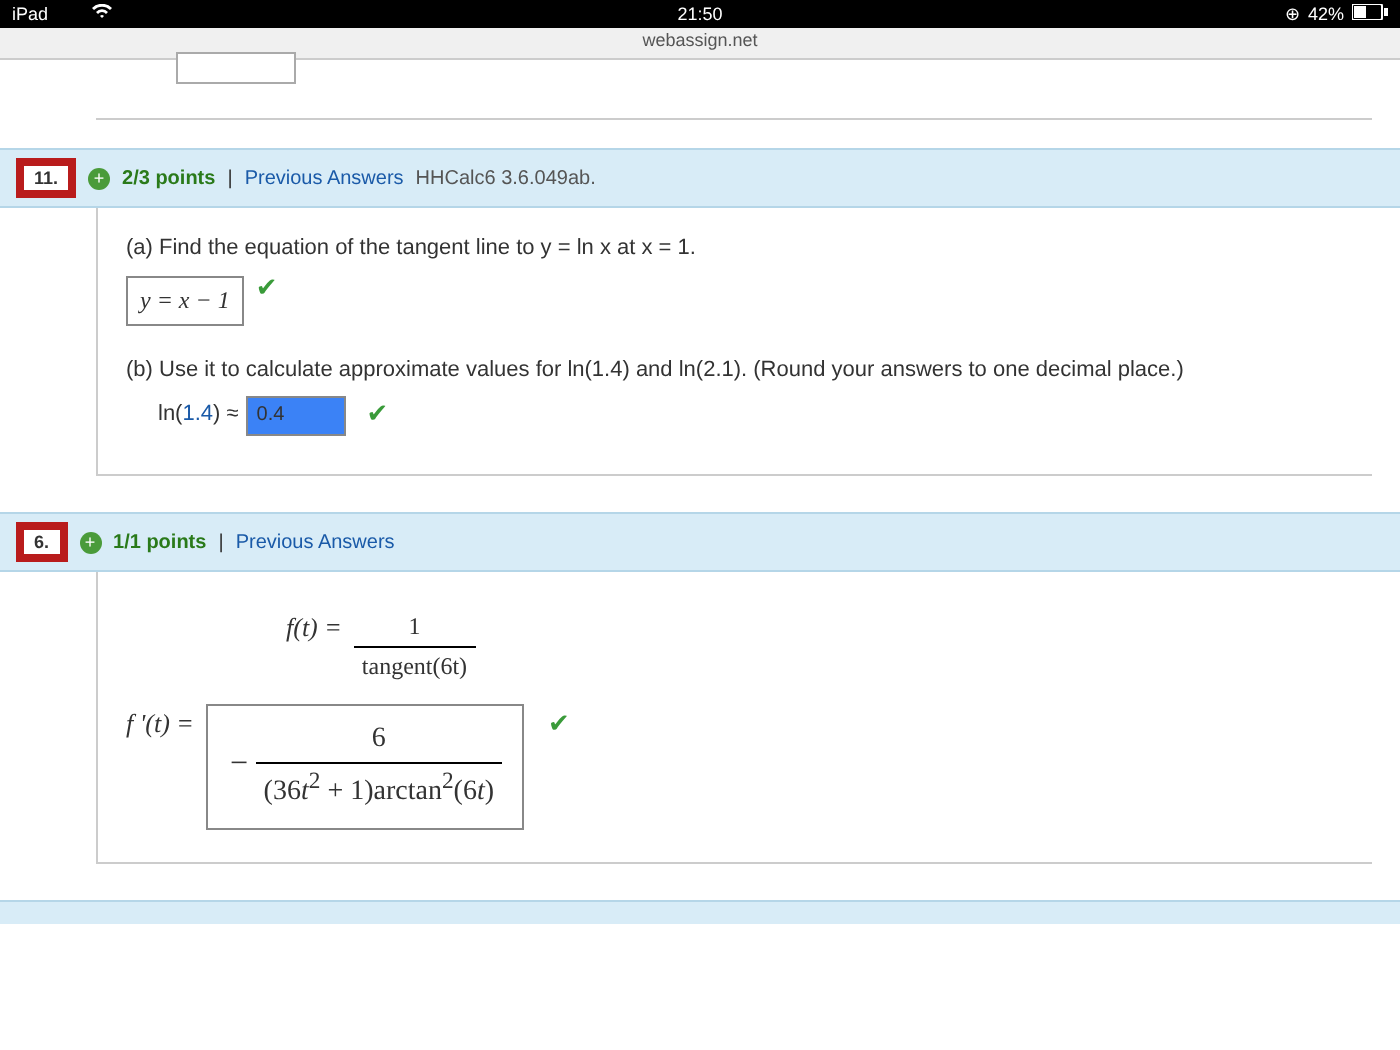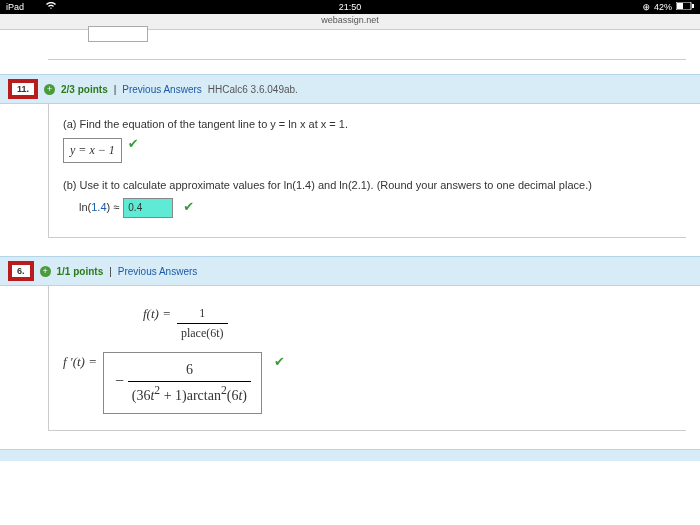--- a/index.html
+++ b/index.html
@@ -100,21 +100,21 @@
     font-style: italic;
     font-size: 12px;
     margin: 4px 0;
   }
   .input-box {
     border: 1px solid #888;
     padding: 1px 4px;
     display: inline-block;
     width: 50px;
     font-size: 10px;
-    background:#5eead4;
+    background:#3b82f6;
   }
   .check { color: #3a9b3a; font-size: 13px; margin-left: 6px; }
   .cross { color: #d33; font-size: 13px; margin-left: 6px; font-weight:bold; }
   .ln-label { font-family: Arial; font-size:11px; }
   .ln-val { color: #1a5aa8; }
   .sub-row { margin: 3px 16px; display:flex; align-items:center; gap:4px;}
   .frac { display:inline-block; text-align:center; vertical-align:middle; font-family:"Times New Roman",serif; font-size:12px; }
   .frac .num { display:block; border-bottom:1px solid #000; padding:0 4px; }
   .frac .den { display:block; padding:0 4px; }
   .deriv-box {
@@ -203,21 +203,21 @@
     <span class="points">1/1 points</span>
     <span>|</span>
     <a href="#" class="prev-link">Previous Answers</a>
   </div>
 
   <div class="q-body">
     <div class="q12-eq" style="margin-left:80px; margin-top:6px;">
       <span class="f-label">f(t) =</span>
       <span class="frac">
         <span class="num">1</span>
-        <span class="den">place(6t)</span>
+        <span class="den">tangent(6t)</span>
       </span>
     </div>
     <div class="q12-eq">
       <span class="f-label">f '(t) =</span>
       <span class="deriv-box">
         <span class="f-label" style="font-size:16px;">−</span>
         <span class="frac" style="font-size:14px;">
           <span class="num">6</span>
           <span class="den">(36<i>t</i><sup>2</sup> + 1)arctan<sup>2</sup>(6<i>t</i>)</span>
         </span>

